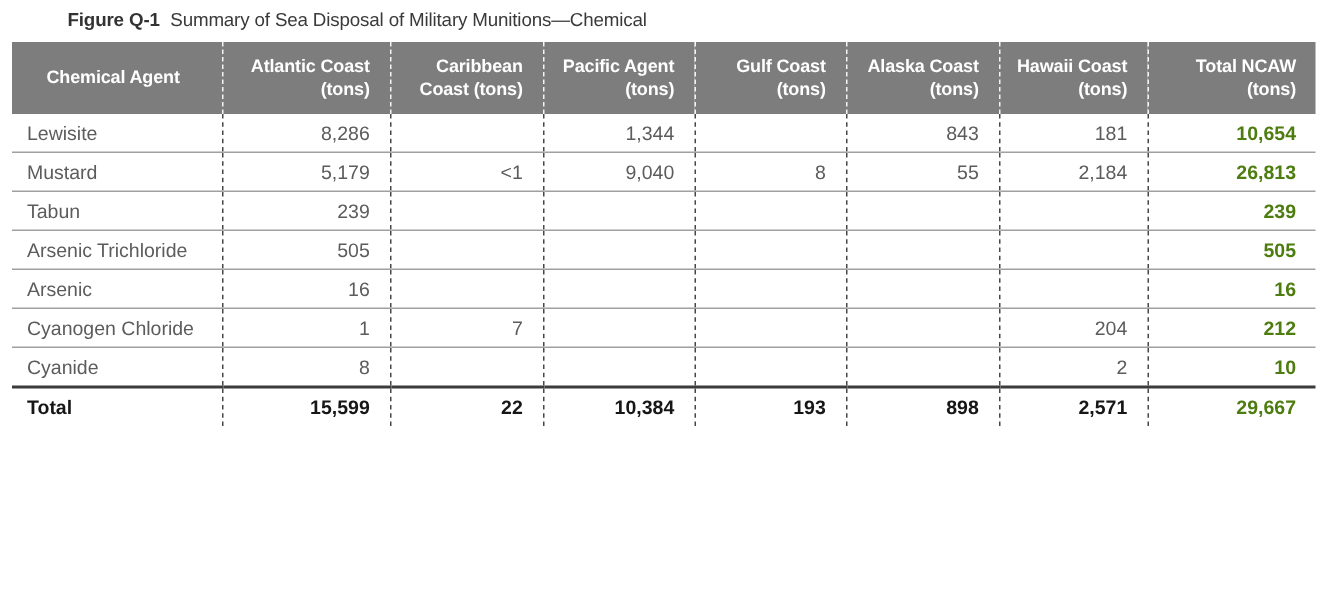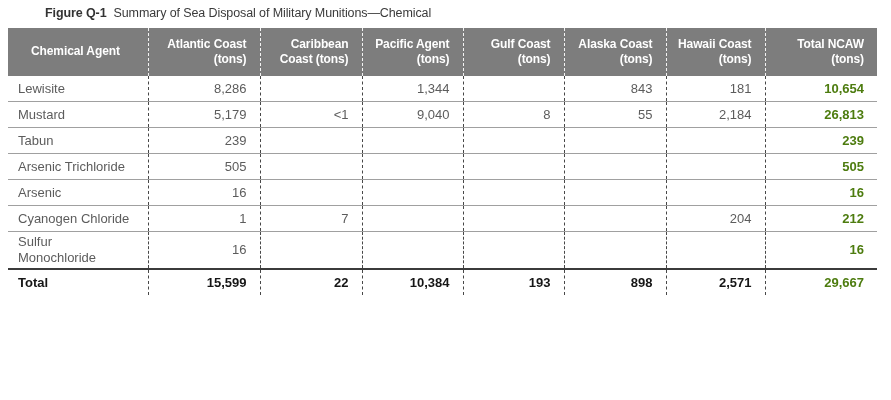--- a/index.html
+++ b/index.html
@@ -167,29 +167,28 @@
       <td class="agent">Cyanogen Chloride</td>
       <td>1</td>
       <td>7</td>
       <td></td>
       <td></td>
       <td></td>
       <td>204</td>
       <td class="totalcol">212</td>
     </tr>
         <tr>
-      <td class="agent">Sulfur
-Monochloride</td>
-      <td>16</td>
-      <td></td>
-      <td></td>
-      <td></td>
-      <td></td>
-      <td></td>
-      <td class="totalcol">16</td>
+      <td class="agent">Cyanide</td>
+      <td>8</td>
+      <td></td>
+      <td></td>
+      <td></td>
+      <td></td>
+      <td>2</td>
+      <td class="totalcol">10</td>
     </tr>
       </tbody>
     <tfoot>
       <tr>
         <td class="agent">Total</td>
         <td>15,599</td>
         <td>22</td>
         <td>10,384</td>
         <td>193</td>
         <td>898</td>

